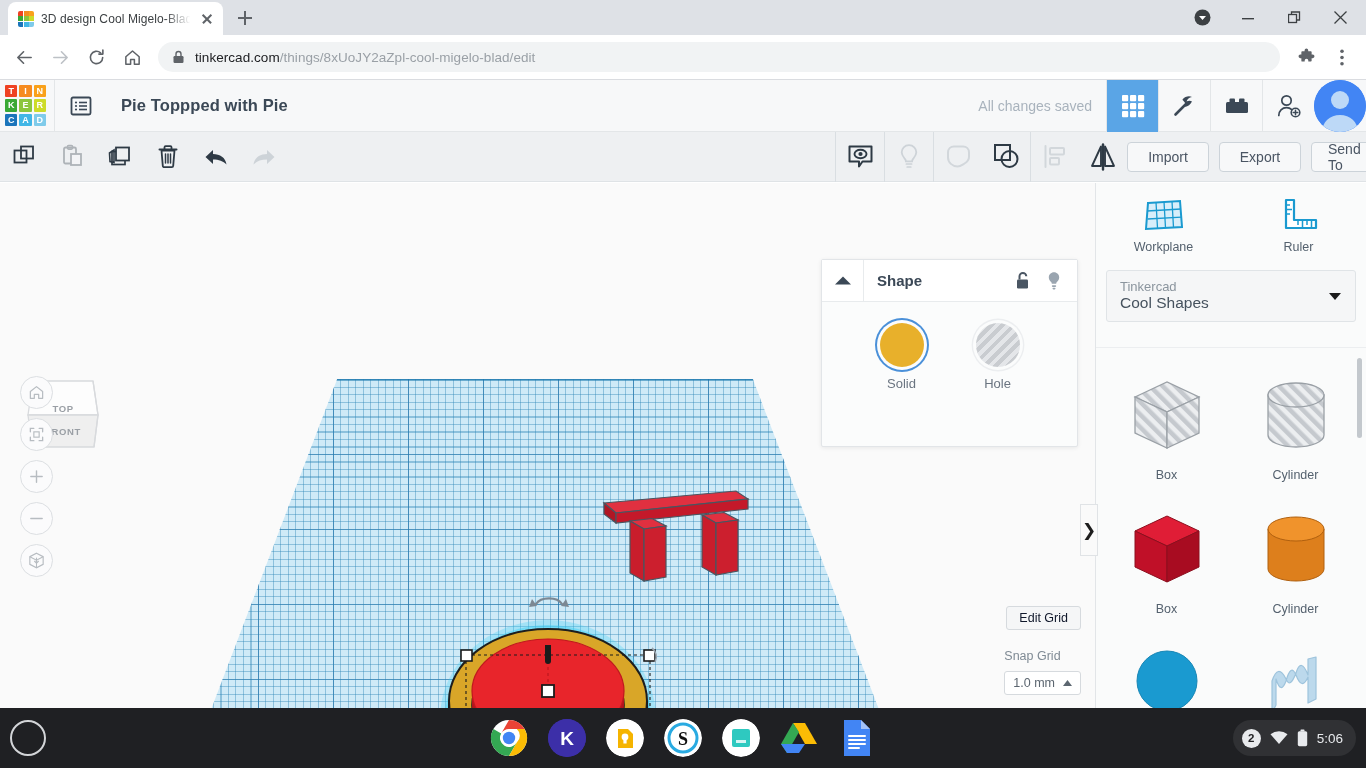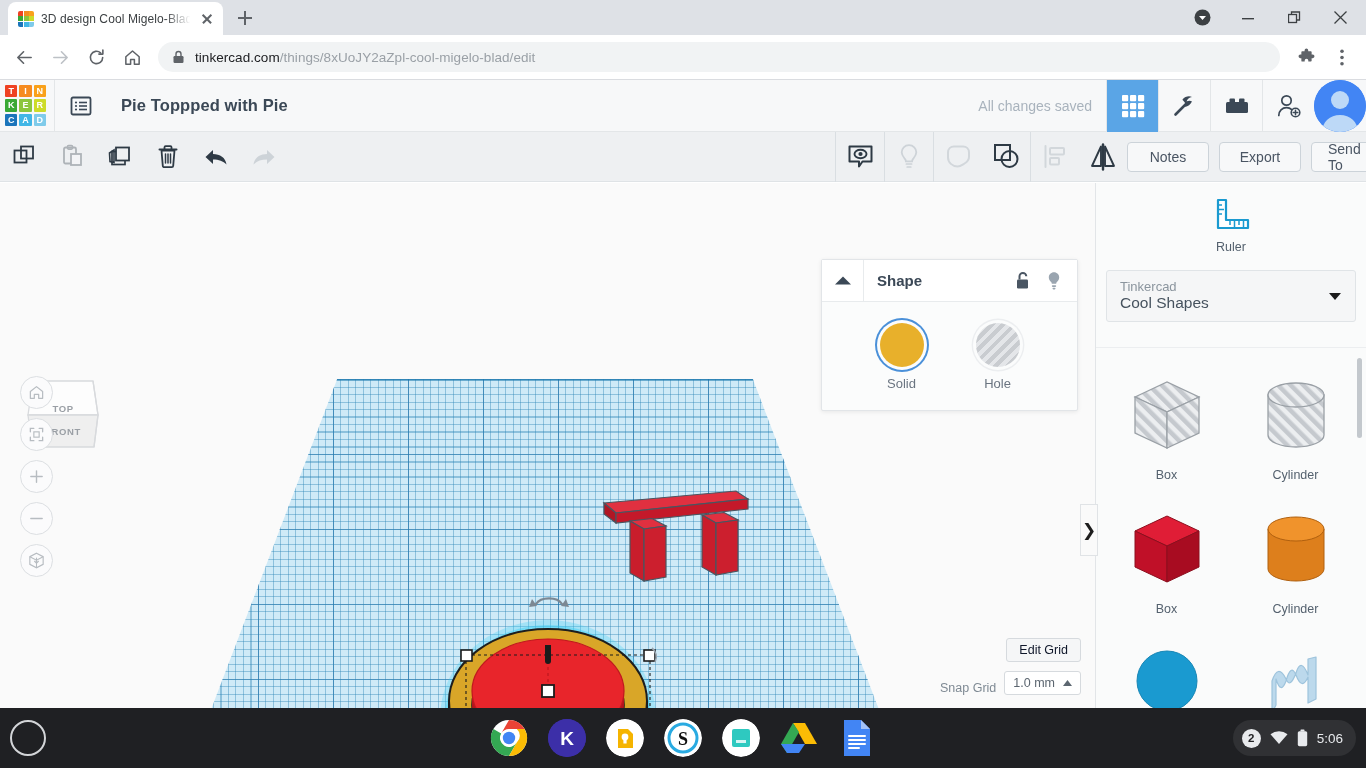--- a/index.html
+++ b/index.html
@@ -134,37 +134,37 @@
     position:absolute; left:20px; width:33px; height:33px; border-radius:50%;
     border:1px solid #dcdfe2; background:#fbfbfc;
     display:flex; align-items:center; justify-content:center; cursor:pointer;
   }
 
   .grid-ctl { position:absolute; right:14px; bottom:45px; text-align:right;}
   .edit-grid-btn {
     height:24px; border:1px solid #d6dade; background:#f5f6f7; border-radius:3px;
     font-size:12.5px; color:#0f172a; padding:0 12px; display:inline-flex; align-items:center; cursor:pointer;
   }
-  .snap-row { display:flex; align-items:flex-end; justify-content:flex-end; gap:8px; margin-top:9px;}
+  .snap-row { display:flex; align-items:flex-start; justify-content:flex-end; gap:8px; margin-top:19px;flex-direction:column;}
   .snap-label { font-size:12.5px; color:#7f8a94;}
   .snap-sel {
     height:24px; border:1px solid #d6dade; background:#fff; border-radius:3px;
     font-size:12.5px; color:#5c6670; padding:0 8px; display:flex; align-items:center; gap:8px; cursor:pointer;
   }
 
   
   .panel-arrow {
     position:absolute; left:1080px; top:424px; width:18px; height:52px;
     background:#fafafa; border:1px solid #e0e3e6; display:flex; align-items:center;
     justify-content:center; font-size:17px; color:#1d1d1d; cursor:pointer; z-index:6;
   }
 
   
   .shape-panel {
-    position:absolute; left:821px; top:179px; width:257px; height:152px;
+    position:absolute; left:821px; top:179px; width:257px; height:188px;
     background:#fbfcfc; border:1px solid #e2e5e8; border-radius:2px;
     box-shadow:0 1px 4px rgba(0,0,0,0.08); z-index:5;
   }
   .sp-head { height:42px; display:flex; align-items:center; border-bottom:1px solid #e8ebed; background:#fff;}
   .sp-collapse { width:42px; height:42px; display:flex; align-items:center; justify-content:center; border-right:1px solid #e8ebed; cursor:pointer;}
   .sp-title { font-size:15px; font-weight:bold; color:#3b4856; margin-left:13px;}
   .sp-icons { margin-left:auto; display:flex; gap:6px; padding-right:10px;}
   .sp-icon { width:26px; height:26px; display:flex; align-items:center; justify-content:center; cursor:pointer;}
   .sp-body { display:flex; padding:21px 0 0 0; justify-content:center; gap:52px;}
   .sw { display:flex; flex-direction:column; align-items:center; gap:9px; cursor:pointer;}
@@ -460,21 +460,21 @@
       </div>
       <div class="tb-btn">
         <svg width="30" height="28" viewBox="0 0 30 28">
             <path d="M13 3.5L4 23h9z" fill="none" stroke="#2e3a45" stroke-width="1.9" stroke-linejoin="round"></path>
             <path d="M17 3.5L26 23h-9z" fill="none" stroke="#2e3a45" stroke-width="1.9" stroke-linejoin="round"></path>
             <path d="M15 1.5v25" stroke="#2e3a45" stroke-width="2.4" stroke-linecap="round"></path>
           </svg>
       </div>
     </div>
     <div class="tb-right">
-      <div class="pill">Notes</div>
+      <div class="pill">Import</div>
       <div class="pill">Export</div>
       <div class="pill">Send To</div>
     </div>
   </div>
 
   <div class="viewport">
     <div class="grid-plane"></div>
     <div class="grid-edge"></div>
 
     <svg style="position:absolute;left:596px;top:298px" width="170" height="110">
@@ -623,20 +623,28 @@
       </div>
       <div class="sw">
         <div class="sw-circle sw-hole"></div>
         <div class="sw-label">Hole</div>
       </div>
     </div>
   </div>
 
   <div class="sidebar">
     <div class="sb-tools">
+      <div class="sb-tool">
+        <svg width="40" height="37" viewBox="0 0 40 37">
+          <path d="M4 6 L36 4 L38 30 L2 32 Z" fill="#d8eefa" stroke="#1a9ad0" stroke-width="2"></path>
+          <path d="M12 5 L13.5 31 M20 4.6 L21.5 30.8 M28 4.3 L29.5 30.4" stroke="#1a9ad0" stroke-width="1.3"></path>
+          <path d="M3.2 14 L37 12 M3.6 22 L37.4 20.2" stroke="#1a9ad0" stroke-width="1.3"></path>
+        </svg>
+        <span class="sb-tool-label">Workplane</span>
+      </div>
       <div class="sb-tool">
         <svg width="40" height="37" viewBox="0 0 40 37">
           <path d="M7 3 h8 v20 h22 v8 h-30 z" fill="#fff" stroke="#1a9ad0" stroke-width="2.2" stroke-linejoin="round"></path>
           <path d="M19 23v5M23.5 23v7M28 23v5M32.5 23v7" stroke="#1a9ad0" stroke-width="1.5"></path>
           <path d="M7 8h4M7 12.5h6M7 17h4" stroke="#1a9ad0" stroke-width="1.5"></path>
         </svg>
         <span class="sb-tool-label">Ruler</span>
       </div>
     </div>
     <div class="sb-dropdown">

